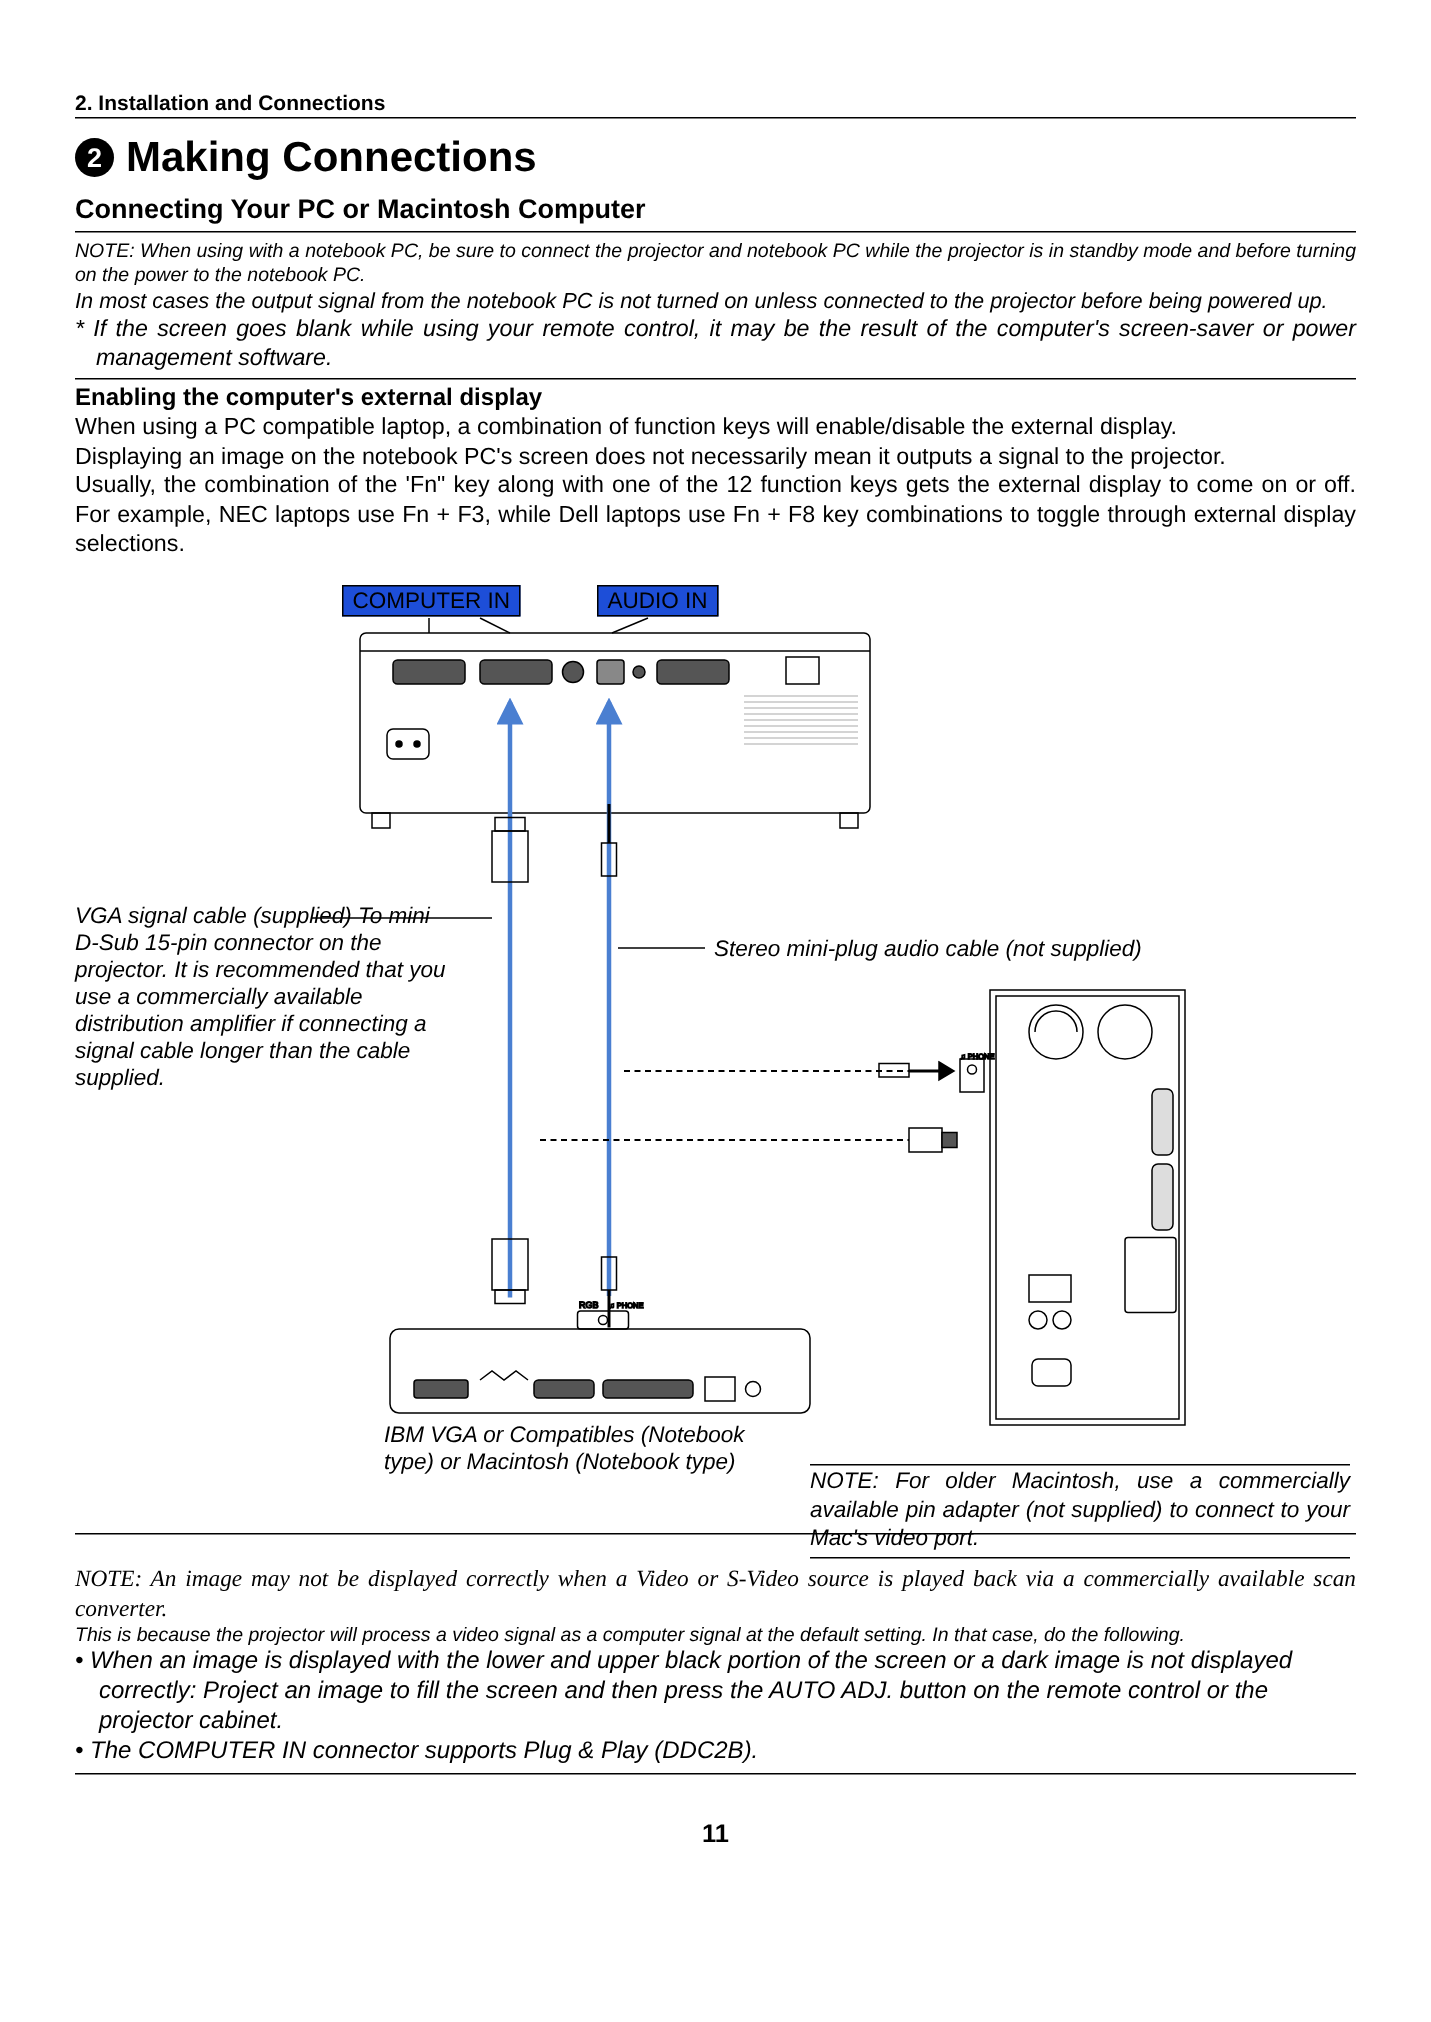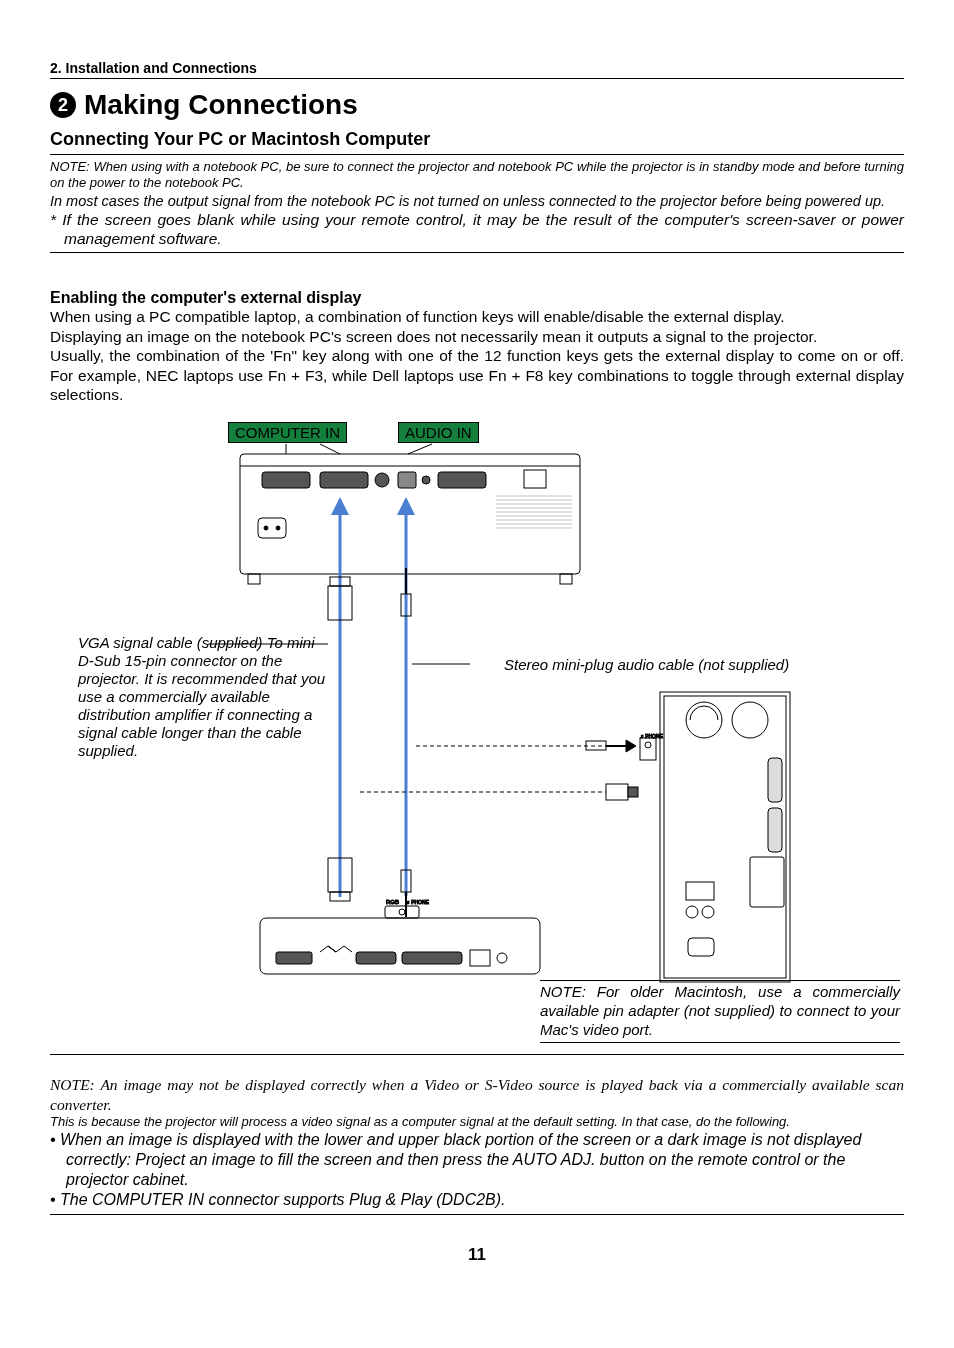--- a/index.html
+++ b/index.html
@@ -73,47 +73,46 @@
     font-style: italic;
     font-size: 15.5px;
     line-height: 1.25;
     text-align: justify;
     padding-left: 14px;
     text-indent: -14px;
   }
   .section-bold {
     font-size: 16px;
     font-weight: bold;
-    margin-top: 36px;
+    margin-top: 4px;
   }
   .body-text {
     font-size: 15.5px;
     line-height: 1.25;
     text-align: justify;
   }
   .diagram-area {
     position: relative;
     width: 854px;
     height: 620px;
     margin-top: 18px;
   }
   svg { display: block; }
   .label-italic {
     font-style: italic;
     font-size: 15px;
     line-height: 1.2;
     position: absolute;
-    margin-left: 28px;
   }
   .box-label {
     position: absolute;
     border: 1px solid #000;
     padding: 1px 6px;
     font-size: 15px;
-    background: #15803d;
+    background: #1d4ed8;
   }
   .inline-note {
     position: absolute;
     font-style: italic;
     font-size: 15px;
     line-height: 1.25;
     text-align: justify;
     border-top: 1px solid #000;
     border-bottom: 1px solid #000;
     padding: 2px 0;
@@ -296,22 +295,23 @@
           <path d="M0,0 L6,3 L0,6 Z" fill="#4a7fd1"></path>
         </marker>
       </defs>
     </svg>
 
     <div class="label-italic" style="left:0; top:212px; width:250px;"><span>VGA signal cable (supplied)
 To mini D-Sub 15-pin connector on the projector. It is recommended that you use a commercially available distribution amplifier if connecting a signal cable longer than the cable supplied.</span></div>
 
     <div class="label-italic" style="left:426px; top:234px; width:340px;">Stereo mini-plug audio cable (not supplied)</div>
 
-
-    <div class="inline-note" style="left:490px; top:558px; width:360px;">NOTE: For older Macintosh, use a commercially available pin adapter (not supplied) to connect to your Mac's video port.</div>
+    <div class="label-italic" style="left:206px; top:558px; width:260px;">IBM VGA or Compatibles (Notebook type) or Macintosh (Notebook type)</div>
+
+    <div class="inline-note" style="left:490px; top:586px; width:360px;">NOTE: For older Macintosh, use a commercially available pin adapter (not supplied) to connect to your Mac's video port.</div>
   </div>
 
   <hr class="hr-thin" style="margin-top:12px;">
   <div class="bottom-note" style="margin-top:20px;font-family:Liberation Serif, serif;">NOTE: An image may not be displayed correctly when a Video or S-Video source is played back via a commercially available scan converter.</div>
   <div class="note-italic">This is because the projector will process a video signal as a computer signal at the default setting. In that case, do the following.</div>
   <div class="bullet-line">•  When an image is displayed with the lower and upper black portion of the screen or a dark image is not displayed correctly: Project an image to fill the screen and then press the AUTO ADJ. button on the remote control or the projector cabinet.</div>
   <div class="bullet-line">•  The COMPUTER IN connector supports Plug &amp; Play (DDC2B).</div>
   <hr class="hr-thin">
 
   <div class="page-num">11</div>

